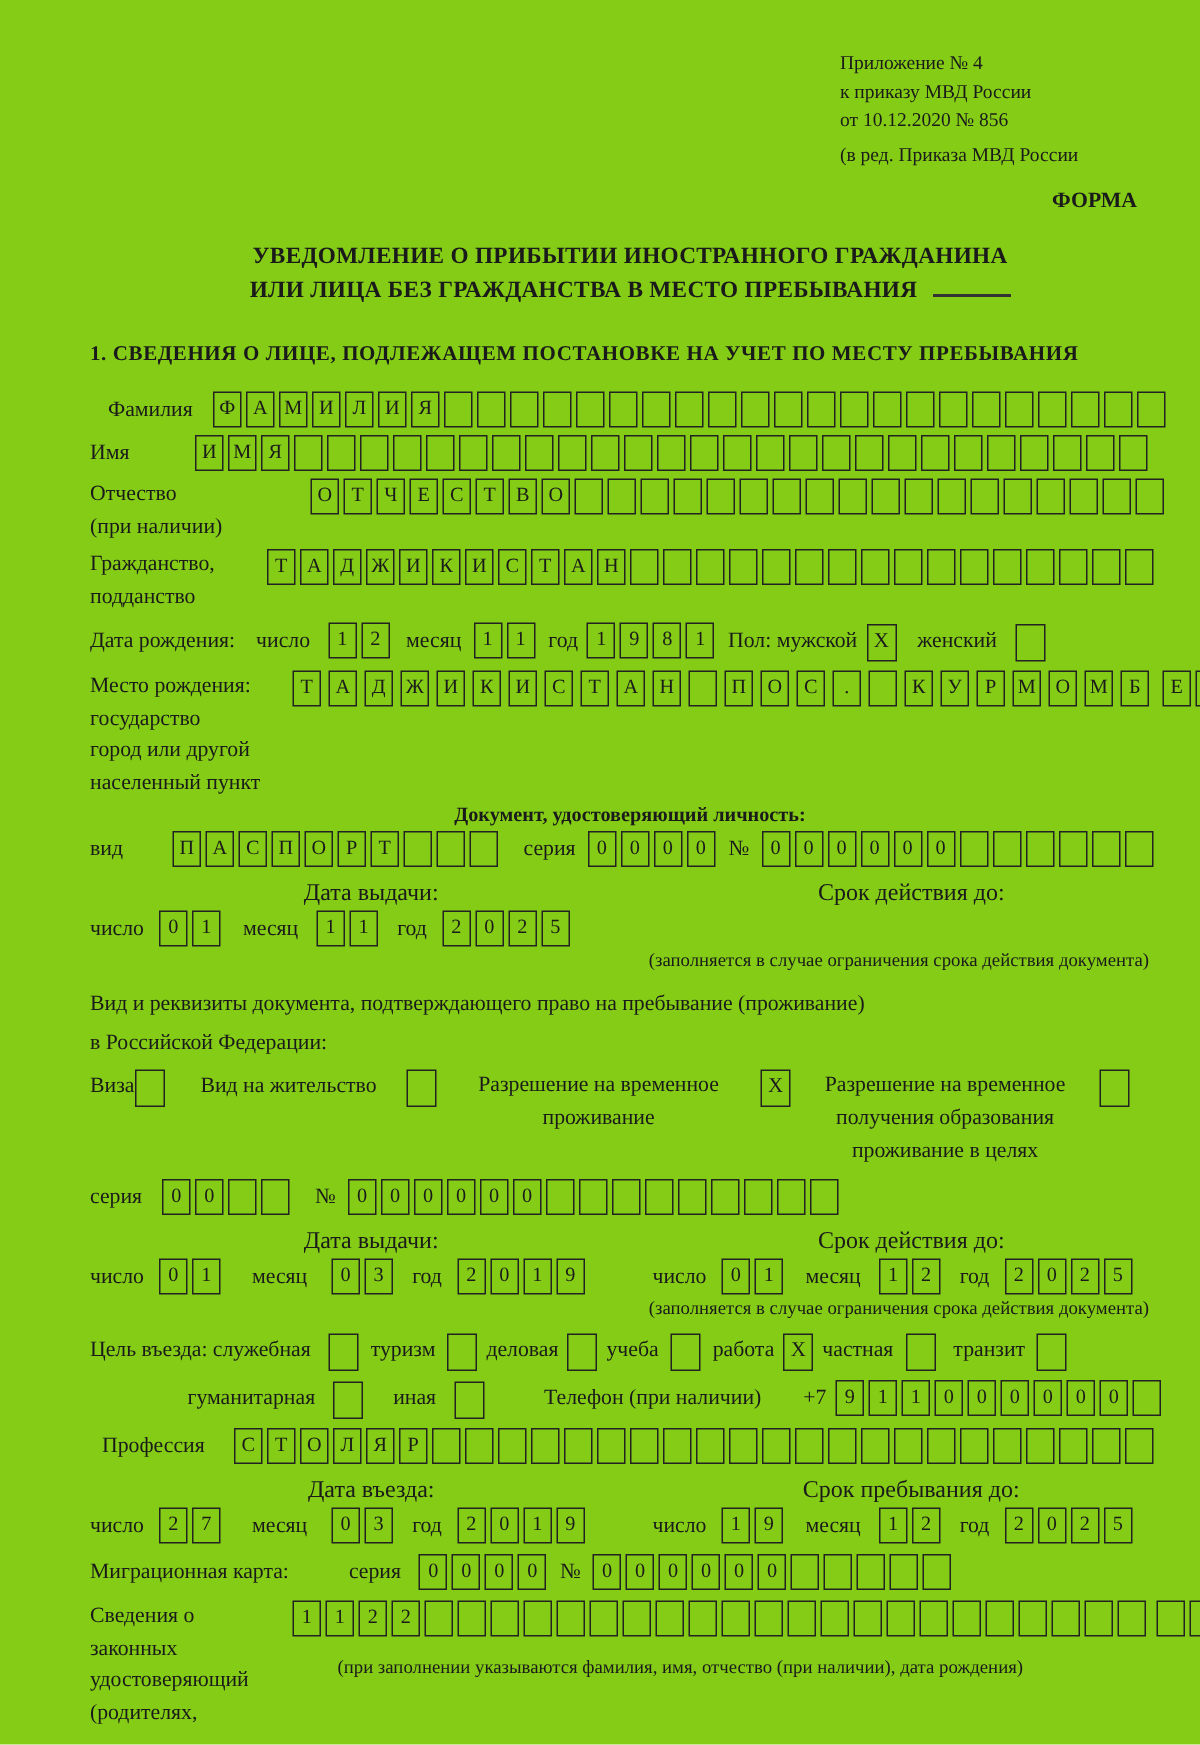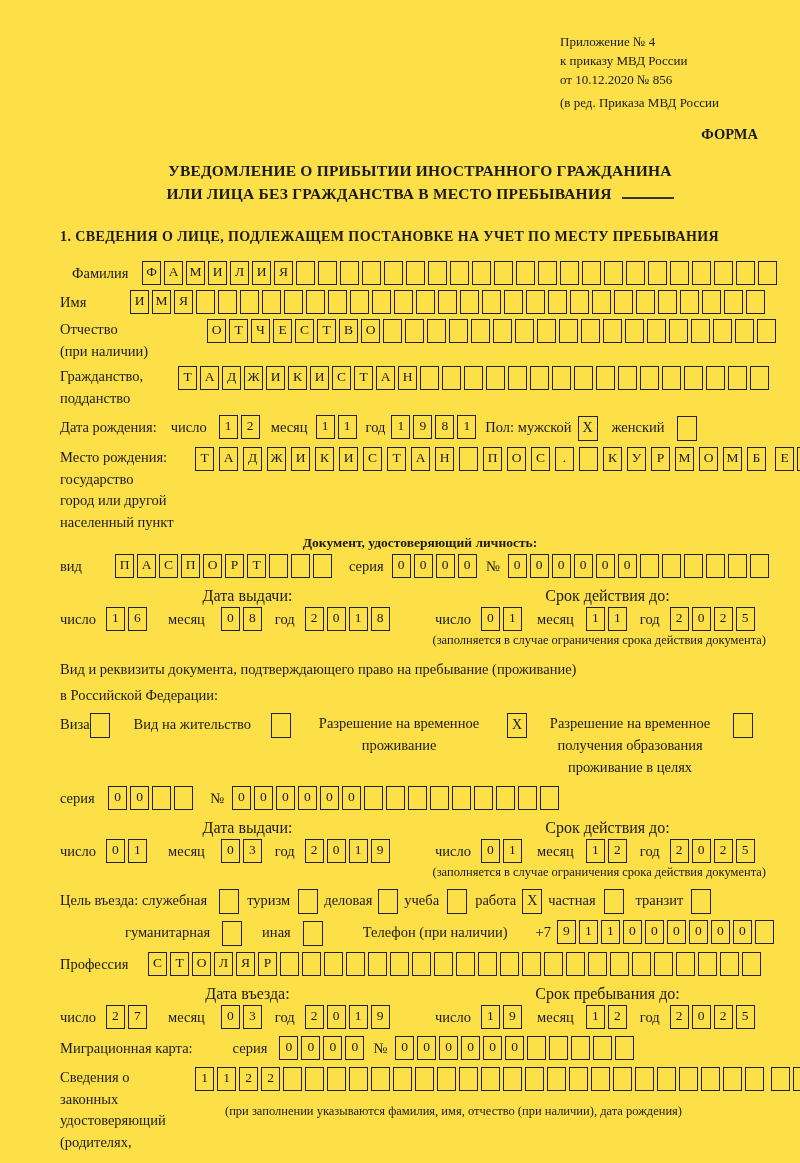--- a/index.html
+++ b/index.html
@@ -1,17 +1,17 @@
 <!DOCTYPE html>
 <html><head>
 <meta charset="utf-8">
 <style>
   html,body{margin:0;padding:0;background:#fff;}
   .page{
-    width:800px;height:1163px;box-sizing:border-box;background:#fde047;color:#1a1a1a;
+    width:800px;height:1163px;box-sizing:border-box;background:#84cc16;color:#1a1a1a;
     font-family:"Liberation Serif","DejaVu Serif",serif;
     padding:32px 20px 10px 60px;overflow:hidden;position:relative;
   }
   
   .hdr-block{margin-left:500px;font-size:13px;line-height:19px;}
   .hdr-sub{margin-top:4px;}
   .form-label{text-align:right;font-weight:bold;font-size:14.5px;margin:14px 22px 0 0;}
   
   .title{text-align:center;font-weight:bold;font-size:15.5px;line-height:23px;margin-top:16px;letter-spacing:.2px;}
   .t-underline{display:inline-block;width:52px;border-bottom:2.2px solid #333;height:14px;margin-left:10px;}
@@ -133,28 +133,20 @@
     <span class="cells ml8"><span class="cell">0</span><span class="cell">0</span><span class="cell">0</span><span class="cell">0</span></span>
     <span class="lbl ml6">№</span>
     <span class="cells ml8"><span class="cell">0</span><span class="cell">0</span><span class="cell">0</span><span class="cell">0</span><span class="cell">0</span><span class="cell">0</span><span class="cell"></span><span class="cell"></span><span class="cell"></span><span class="cell"></span><span class="cell"></span><span class="cell"></span></span>
   </div>
 
   <div class="dhead">
     <span class="dh-l">Дата выдачи:</span>
     <span class="dh-r">Срок действия до:</span>
   </div>
   <div class="dvals">
-    <span class="dv-l dg">
-      <span class="lbl">число</span>
-      <span class="cells ml6"><span class="cell">1</span><span class="cell">6</span></span>
-      <span class="lbl ml14">месяц</span>
-      <span class="cells ml12"><span class="cell">0</span><span class="cell">8</span></span>
-      <span class="lbl ml6">год</span>
-      <span class="cells ml6"><span class="cell">2</span><span class="cell">0</span><span class="cell">1</span><span class="cell">8</span></span>
-    </span>
     <span class="dg">
       <span class="lbl">число</span>
       <span class="cells ml6"><span class="cell">0</span><span class="cell">1</span></span>
       <span class="lbl ml8">месяц</span>
       <span class="cells ml8"><span class="cell">1</span><span class="cell">1</span></span>
       <span class="lbl ml6">год</span>
       <span class="cells ml6"><span class="cell">2</span><span class="cell">0</span><span class="cell">2</span><span class="cell">5</span></span>
     </span>
   </div>
   <div class="note note-r">(заполняется в случае ограничения срока действия документа)</div>
@@ -231,21 +223,21 @@
   <div class="frow" style="margin-top:6px;">
     <span class="lbl" style="margin-left:65px;">гуманитарная</span>
     <span class="chk ml12"></span>
     <span class="lbl ml20">иная</span>
     <span class="chk ml12"></span>
     <span class="lbl ml40">Телефон (при наличии)</span>
     <span class="lbl ml28">+7</span>
     <span class="cells ml6"><span class="cell">9</span><span class="cell">1</span><span class="cell">1</span><span class="cell">0</span><span class="cell">0</span><span class="cell">0</span><span class="cell">0</span><span class="cell">0</span><span class="cell">0</span><span class="cell"></span></span>
   </div>
 
-  <div class="frow" style="margin-top:6px;">
+  <div class="frow" style="margin-top:6px;justify-content:center;">
     <span class="lbl w88">Профессия</span>
     <span class="cells"><span class="cell">С</span><span class="cell">Т</span><span class="cell">О</span><span class="cell">Л</span><span class="cell">Я</span><span class="cell">Р</span><span class="cell"></span><span class="cell"></span><span class="cell"></span><span class="cell"></span><span class="cell"></span><span class="cell"></span><span class="cell"></span><span class="cell"></span><span class="cell"></span><span class="cell"></span><span class="cell"></span><span class="cell"></span><span class="cell"></span><span class="cell"></span><span class="cell"></span><span class="cell"></span><span class="cell"></span><span class="cell"></span><span class="cell"></span><span class="cell"></span><span class="cell"></span><span class="cell"></span></span>
   </div>
 
   <div class="dhead">
     <span class="dh-l">Дата въезда:</span>
     <span class="dh-r">Срок пребывания до:</span>
   </div>
   <div class="dvals">
     <span class="dv-l dg">

